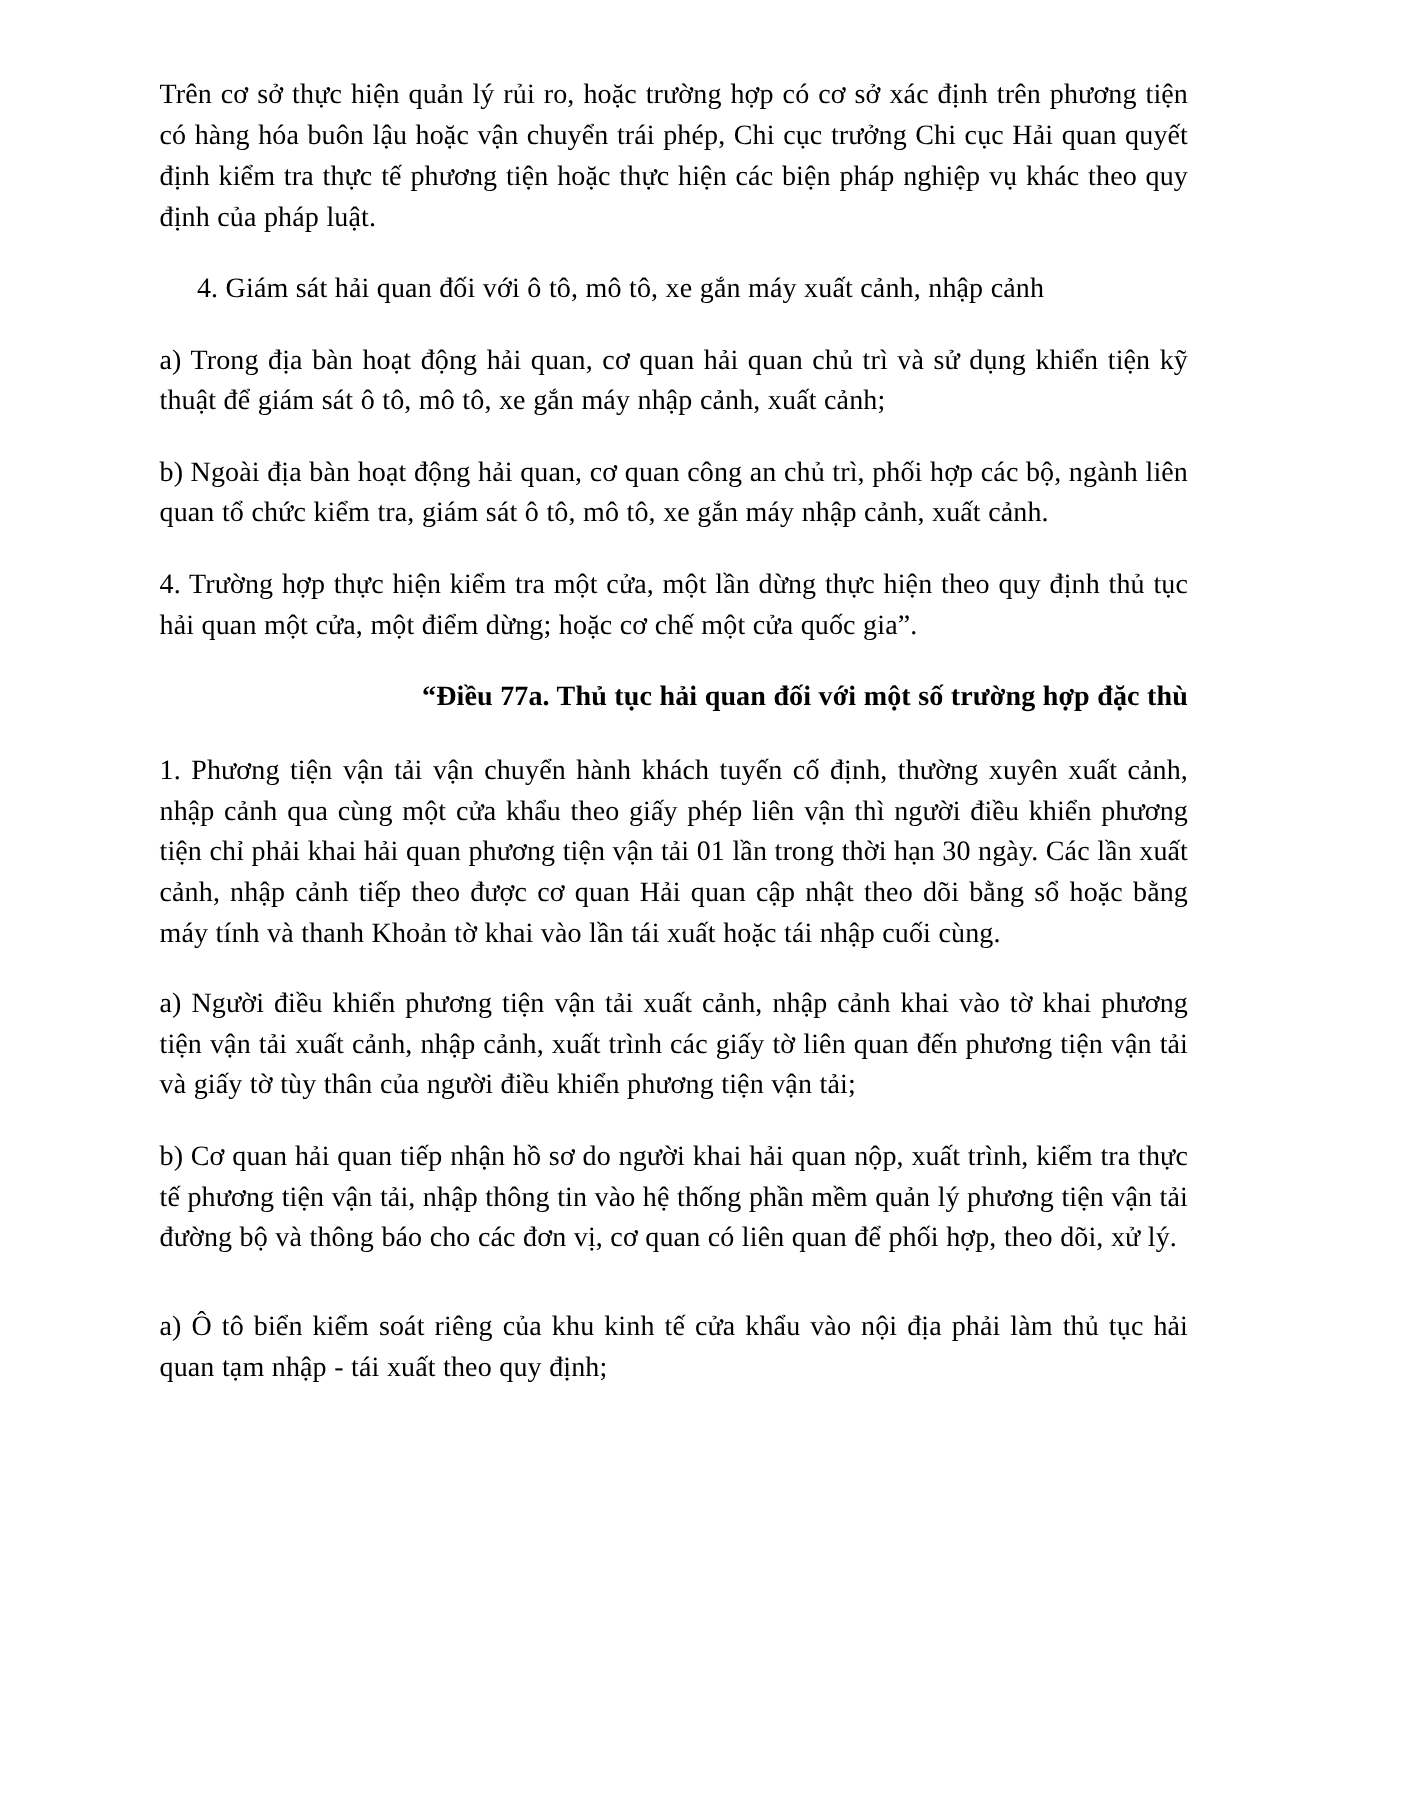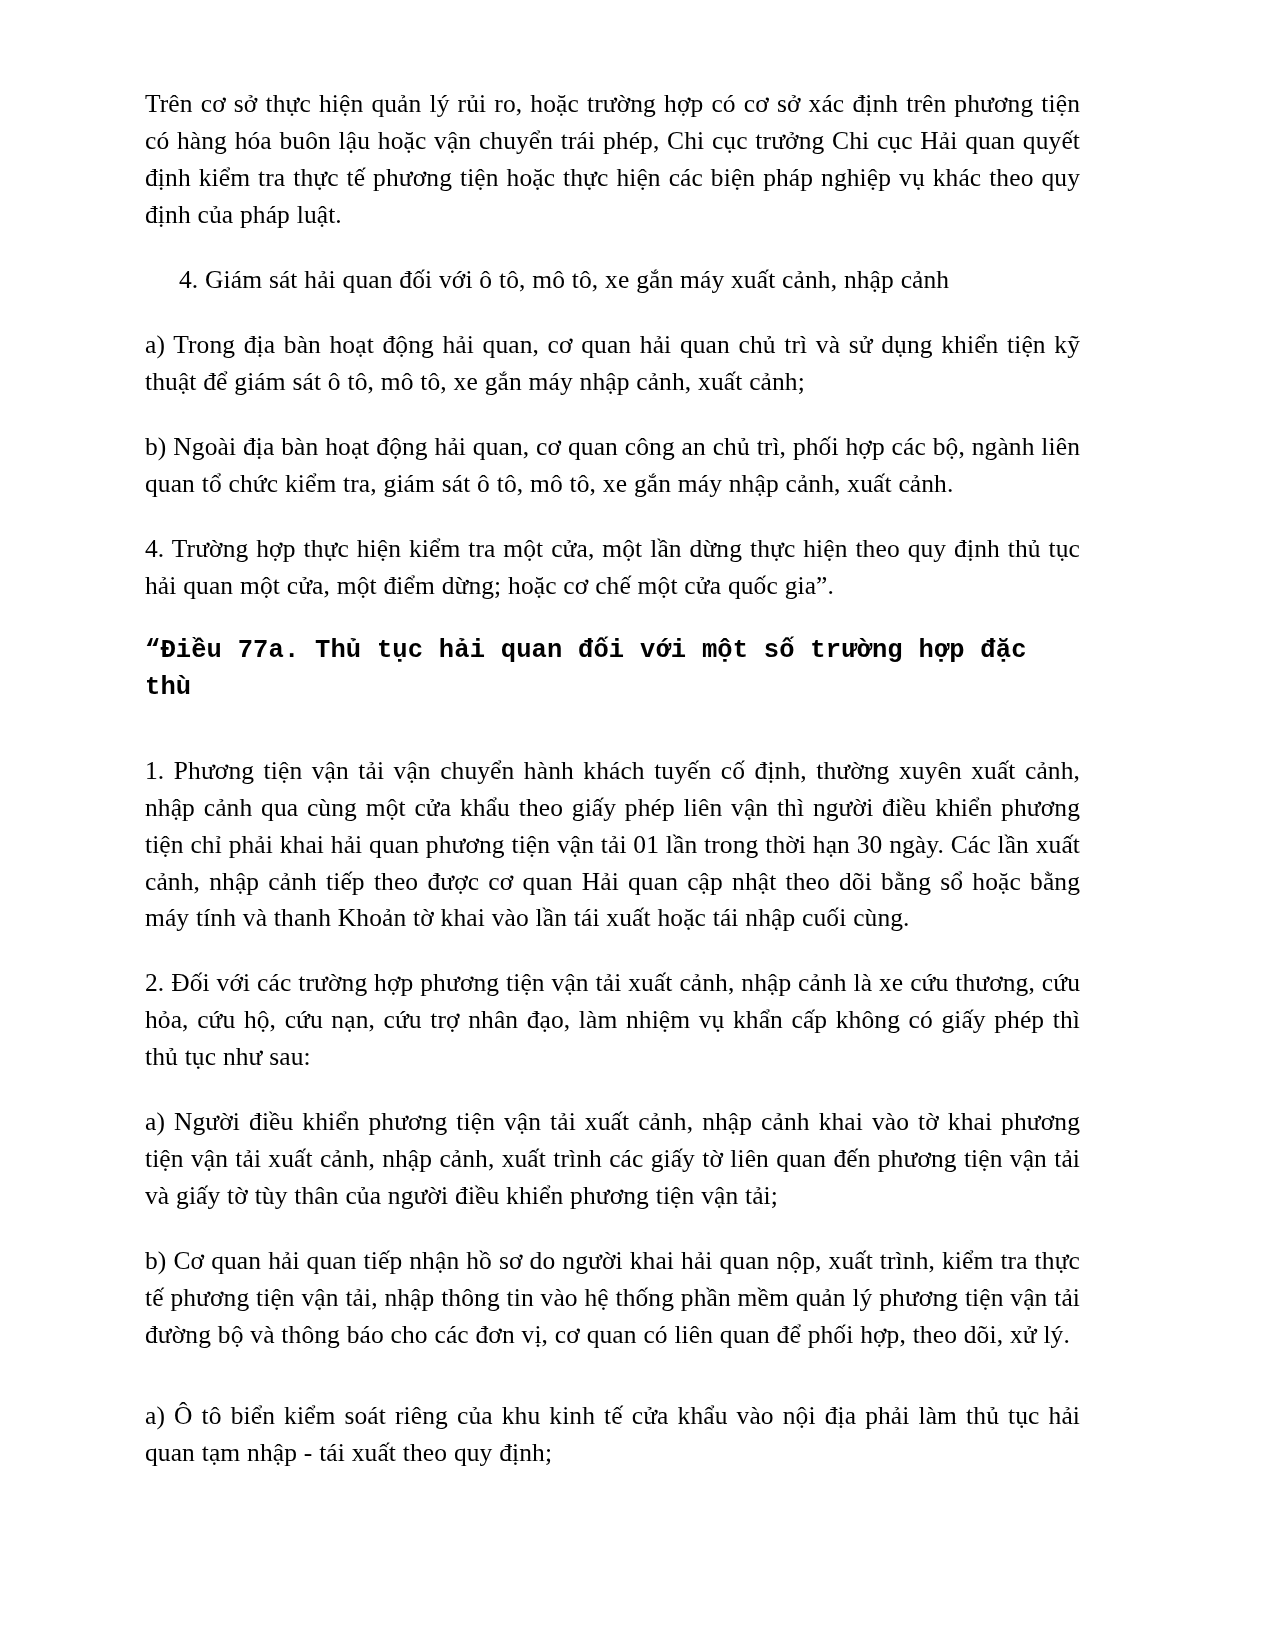--- a/index.html
+++ b/index.html
@@ -13,43 +13,42 @@
     font-family: "Liberation Serif", "DejaVu Serif", serif;
     color: #000000;
     -webkit-font-smoothing: antialiased;
   }
   .page {
     position: relative;
     width: 1275px;
     height: 1650px;
     background: #ffffff;
     box-sizing: border-box;
-    padding: 86px 148px 0 145px;
+    padding: 68px 148px 0 145px;
   }
   .doc-body {
     width: 935px;
   }
   p.para {
     margin: 0 0 28px 0;
     font-size: 25.5px;
     line-height: 1.45;
     text-align: justify;
     text-justify: inter-word;
     letter-spacing: 0.1px;
     word-spacing: 0.3px;
   }
   p.para:last-child {
     margin-bottom: 0;
     margin-top: 44px;
   }
   p.heading {
     font-weight: bold;
-    text-align: left;
-    margin-bottom: 46px;
-    font-family: Liberation Mono, monospace;
+    text-align: right;
+    margin-bottom: 30px;
   }
   p.nojustify {
     text-align: left;
     margin-left: 34px;
   }
 </style>
 </head>
 <body>
 
 <div class="page">
@@ -63,21 +62,20 @@
 
     <p class="para">b) Ngoài địa bàn hoạt động hải quan, cơ quan công an chủ trì, phối hợp các bộ, ngành liên quan tổ chức kiểm tra, giám sát ô tô, mô tô, xe gắn máy nhập cảnh, xuất cảnh.</p>
 
     <p class="para">4. Trường hợp thực hiện kiểm tra một cửa, một lần dừng thực hiện theo quy định thủ tục hải quan một cửa, một điểm dừng; hoặc cơ chế một cửa quốc gia”.</p>
 
 
     <p class="para heading">“Điều 77a. Thủ tục hải quan đối với một số trường hợp đặc thù</p>
 
     <p class="para">1. Phương tiện vận tải vận chuyển hành khách tuyến cố định, thường xuyên xuất cảnh, nhập cảnh qua cùng một cửa khẩu theo giấy phép liên vận thì người điều khiển phương tiện chỉ phải khai hải quan phương tiện vận tải 01 lần trong thời hạn 30 ngày. Các lần xuất cảnh, nhập cảnh tiếp theo được cơ quan Hải quan cập nhật theo dõi bằng sổ hoặc bằng máy tính và thanh Khoản tờ khai vào lần tái xuất hoặc tái nhập cuối cùng.</p>
 
-    <p class="para">2. Đối với các trường hợp phương tiện vận tải xuất cảnh, nhập cảnh là xe cứu thương, cứu hỏa, cứu hộ, cứu nạn, cứu trợ nhân đạo, làm nhiệm vụ khẩn cấp không có giấy phép thì thủ tục như sau:</p>
 
     <p class="para">a) Người điều khiển phương tiện vận tải xuất cảnh, nhập cảnh khai vào tờ khai phương tiện vận tải xuất cảnh, nhập cảnh, xuất trình các giấy tờ liên quan đến phương tiện vận tải và giấy tờ tùy thân của người điều khiển phương tiện vận tải;</p>
 
     <p class="para">b) Cơ quan hải quan tiếp nhận hồ sơ do người khai hải quan nộp, xuất trình, kiểm tra thực tế phương tiện vận tải, nhập thông tin vào hệ thống phần mềm quản lý phương tiện vận tải đường bộ và thông báo cho các đơn vị, cơ quan có liên quan để phối hợp, theo dõi, xử lý.</p>
 
 
     <p class="para">a) Ô tô biển kiểm soát riêng của khu kinh tế cửa khẩu vào nội địa phải làm thủ tục hải quan tạm nhập - tái xuất theo quy định;</p>
 
   </div>
 </div>

